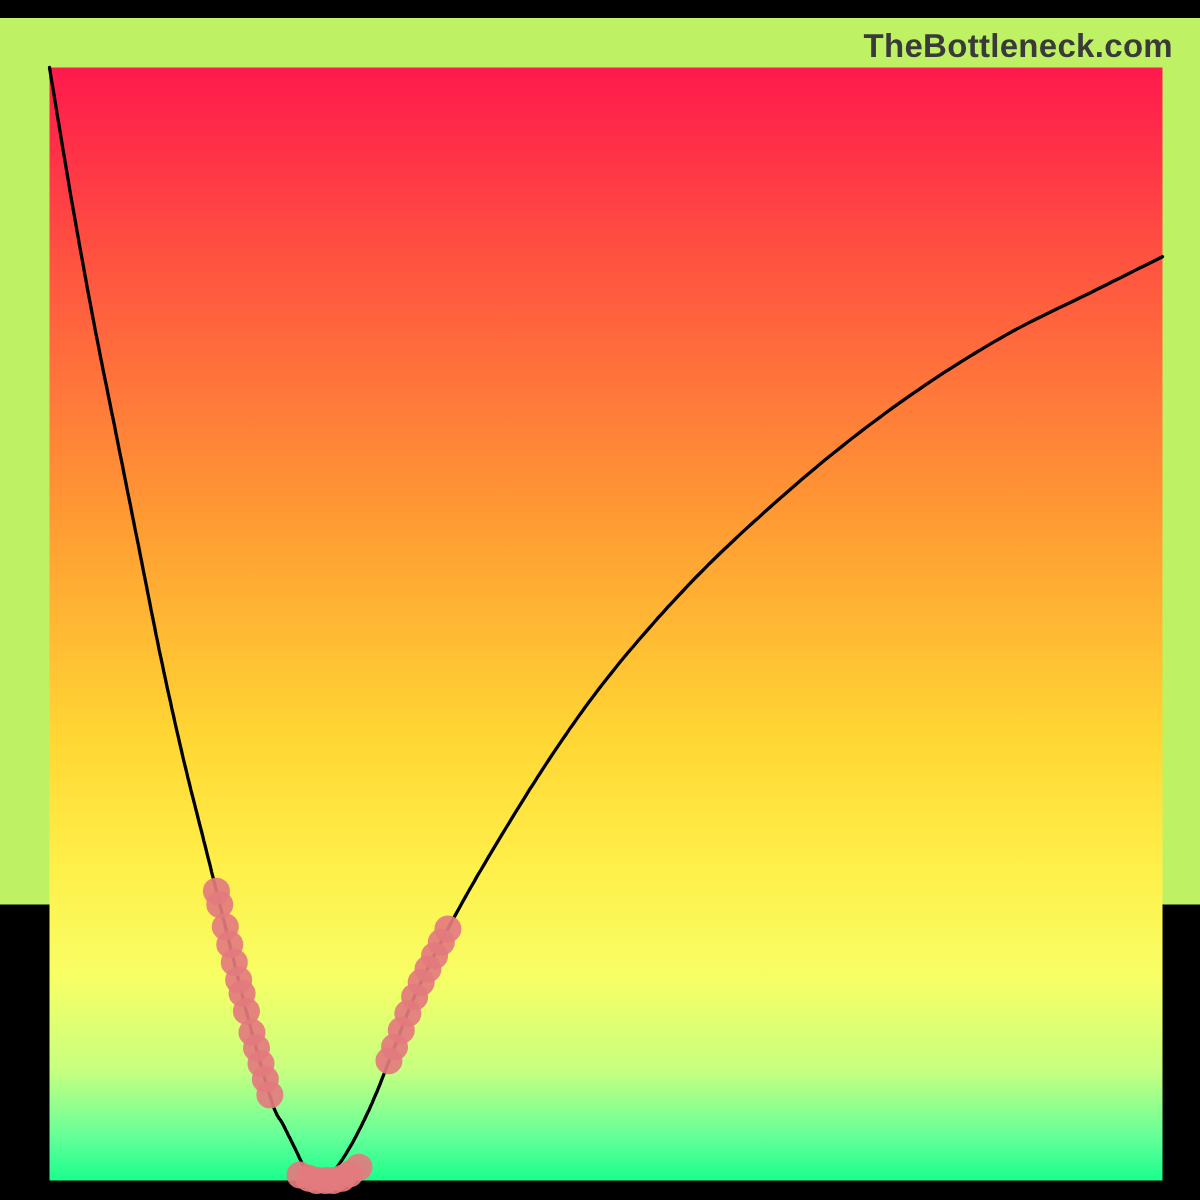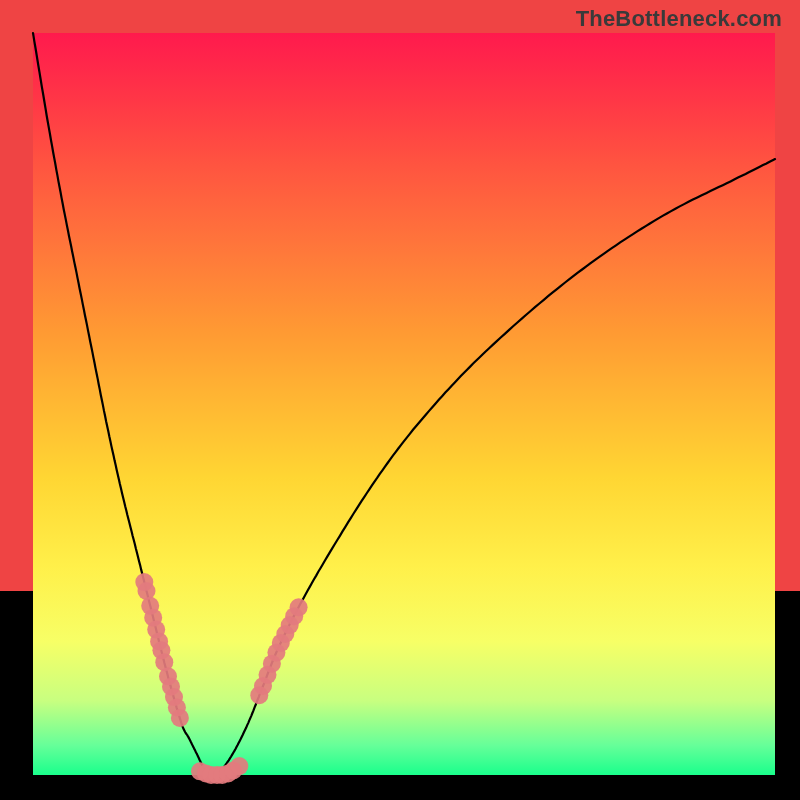--- a/index.html
+++ b/index.html
@@ -5,24 +5,24 @@
   html, body {
     margin: 0;
     padding: 0;
     width: 800px;
     height: 800px;
     background: #000;
     overflow: hidden;
   }
   .frame {
     position: absolute;
-    left: 0; top: 0;
+    left: 0; top: 12px;
     width: 800px;
     height: 591px;
-    background: #ef4444;
+    background: #bef264;
   }
   .plot {
     position: absolute;
     background: linear-gradient(to bottom,
       #ff1a4d 0%,
       #ff3347 8%,
       #ff5540 18%,
       #ff7a3a 30%,
       #ff9933 40%,
       #ffb833 50%,

